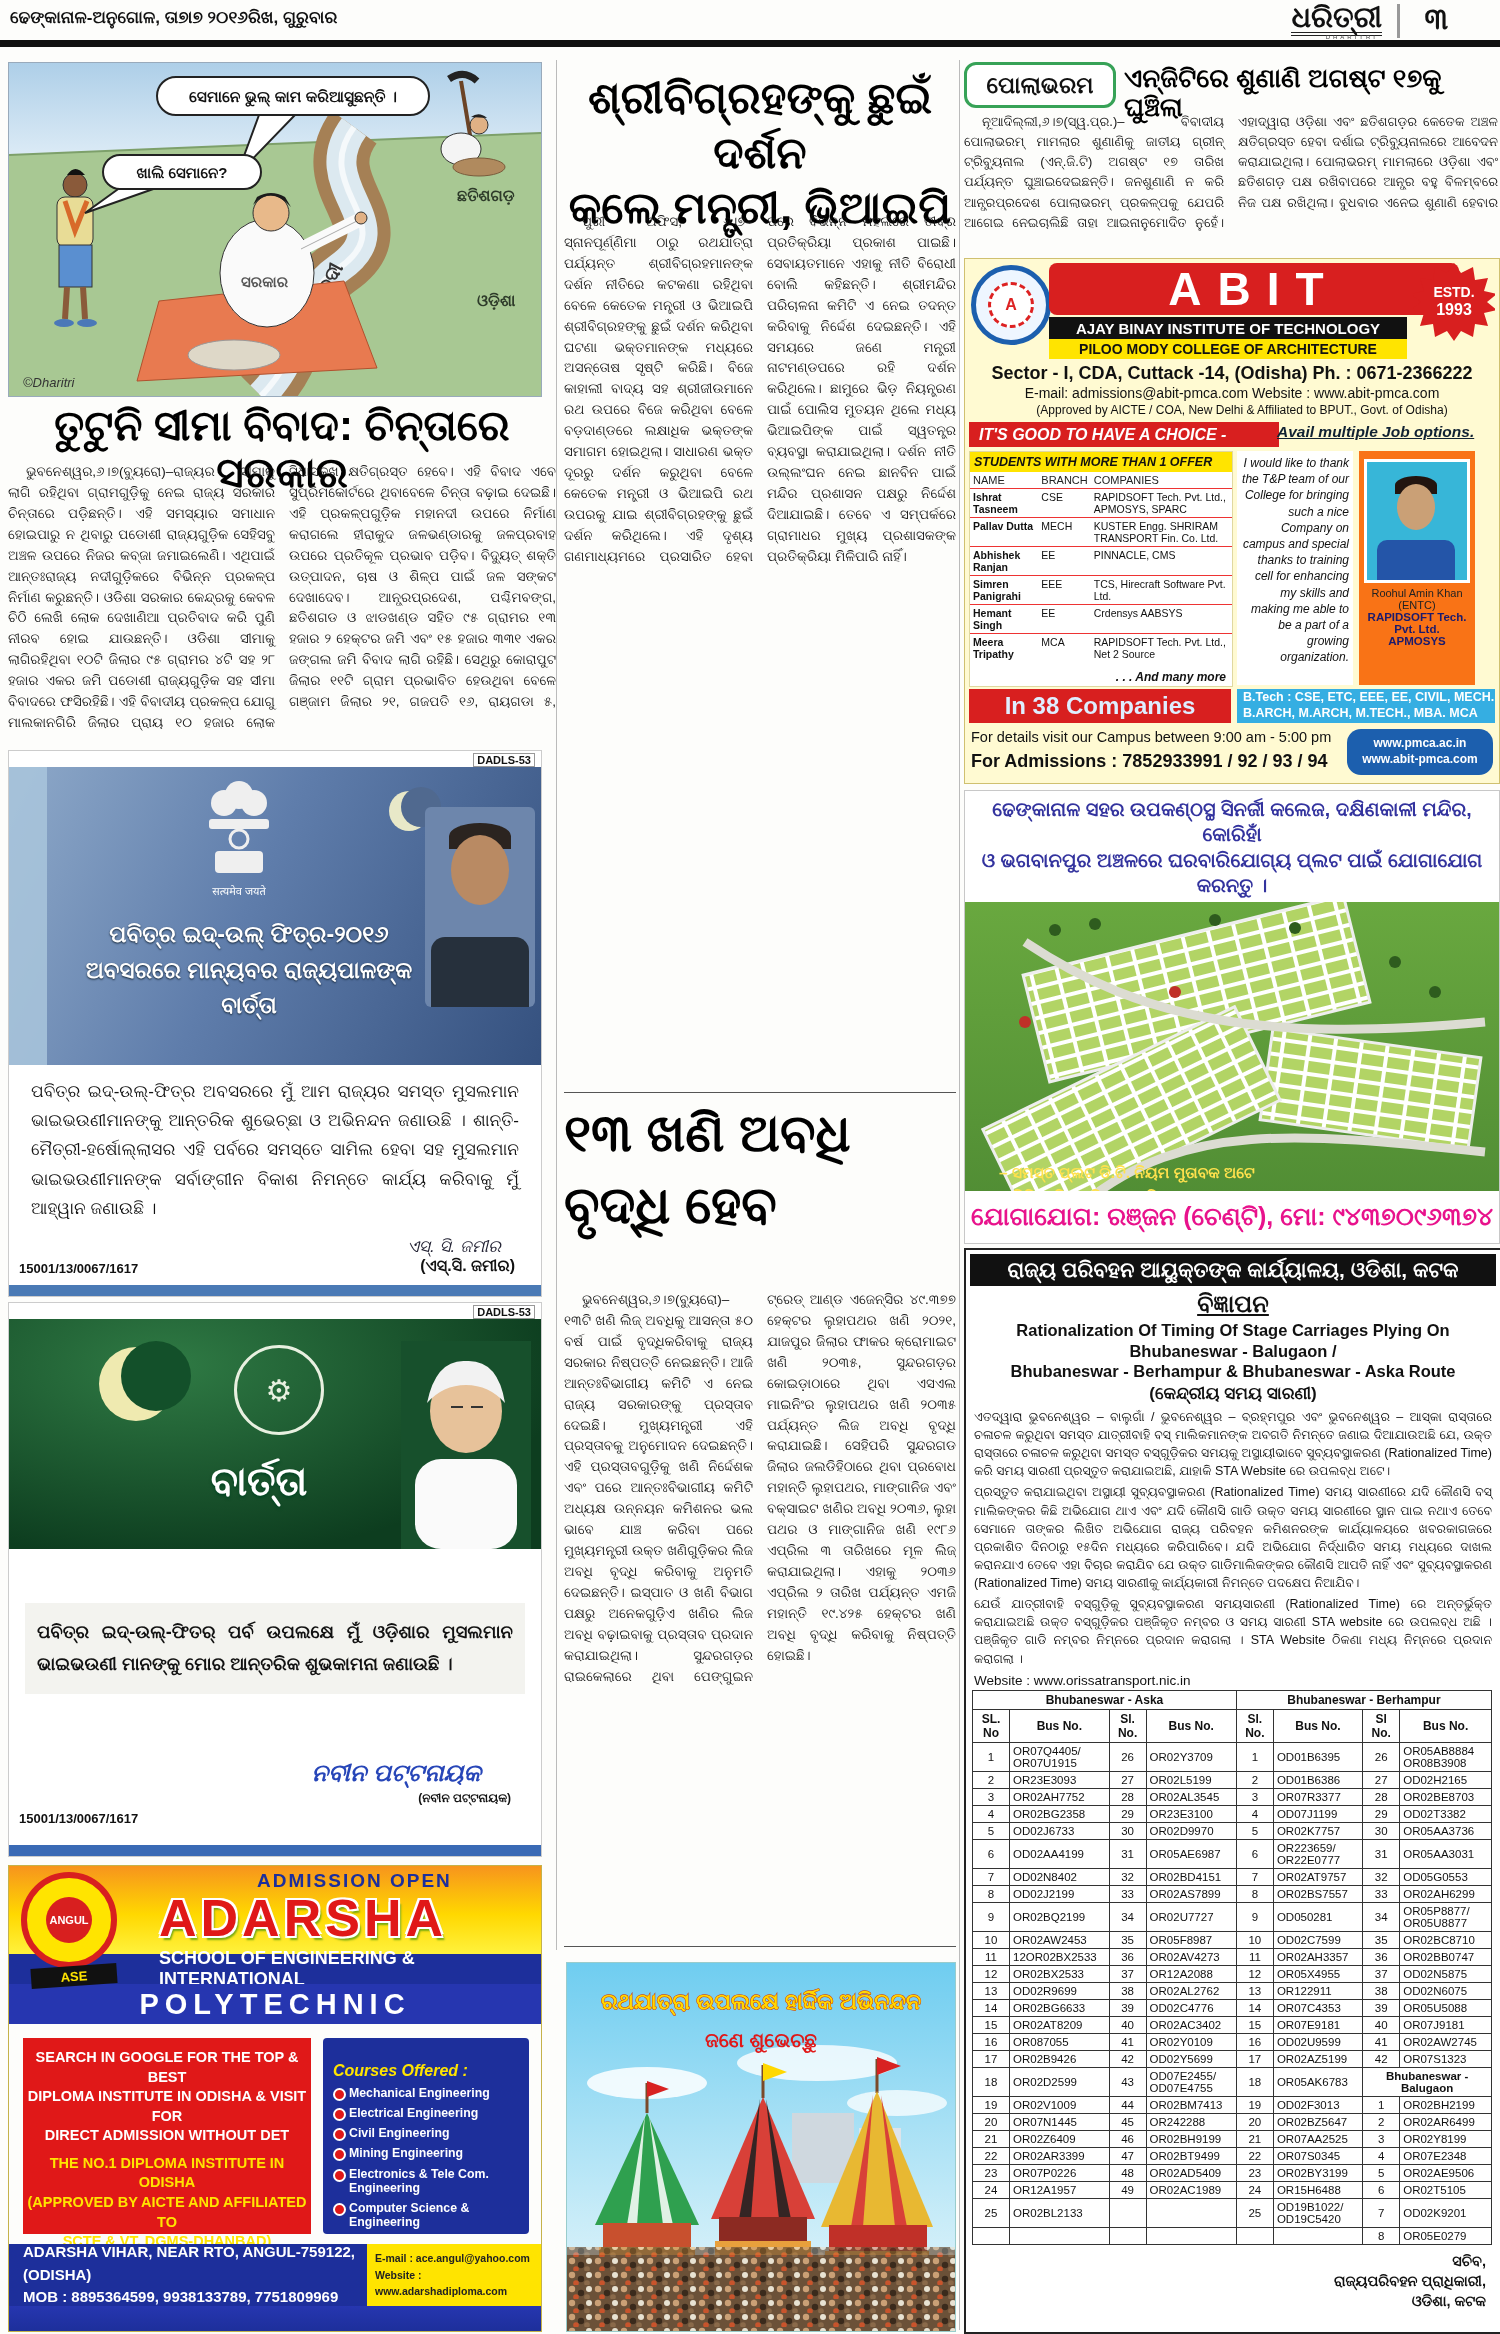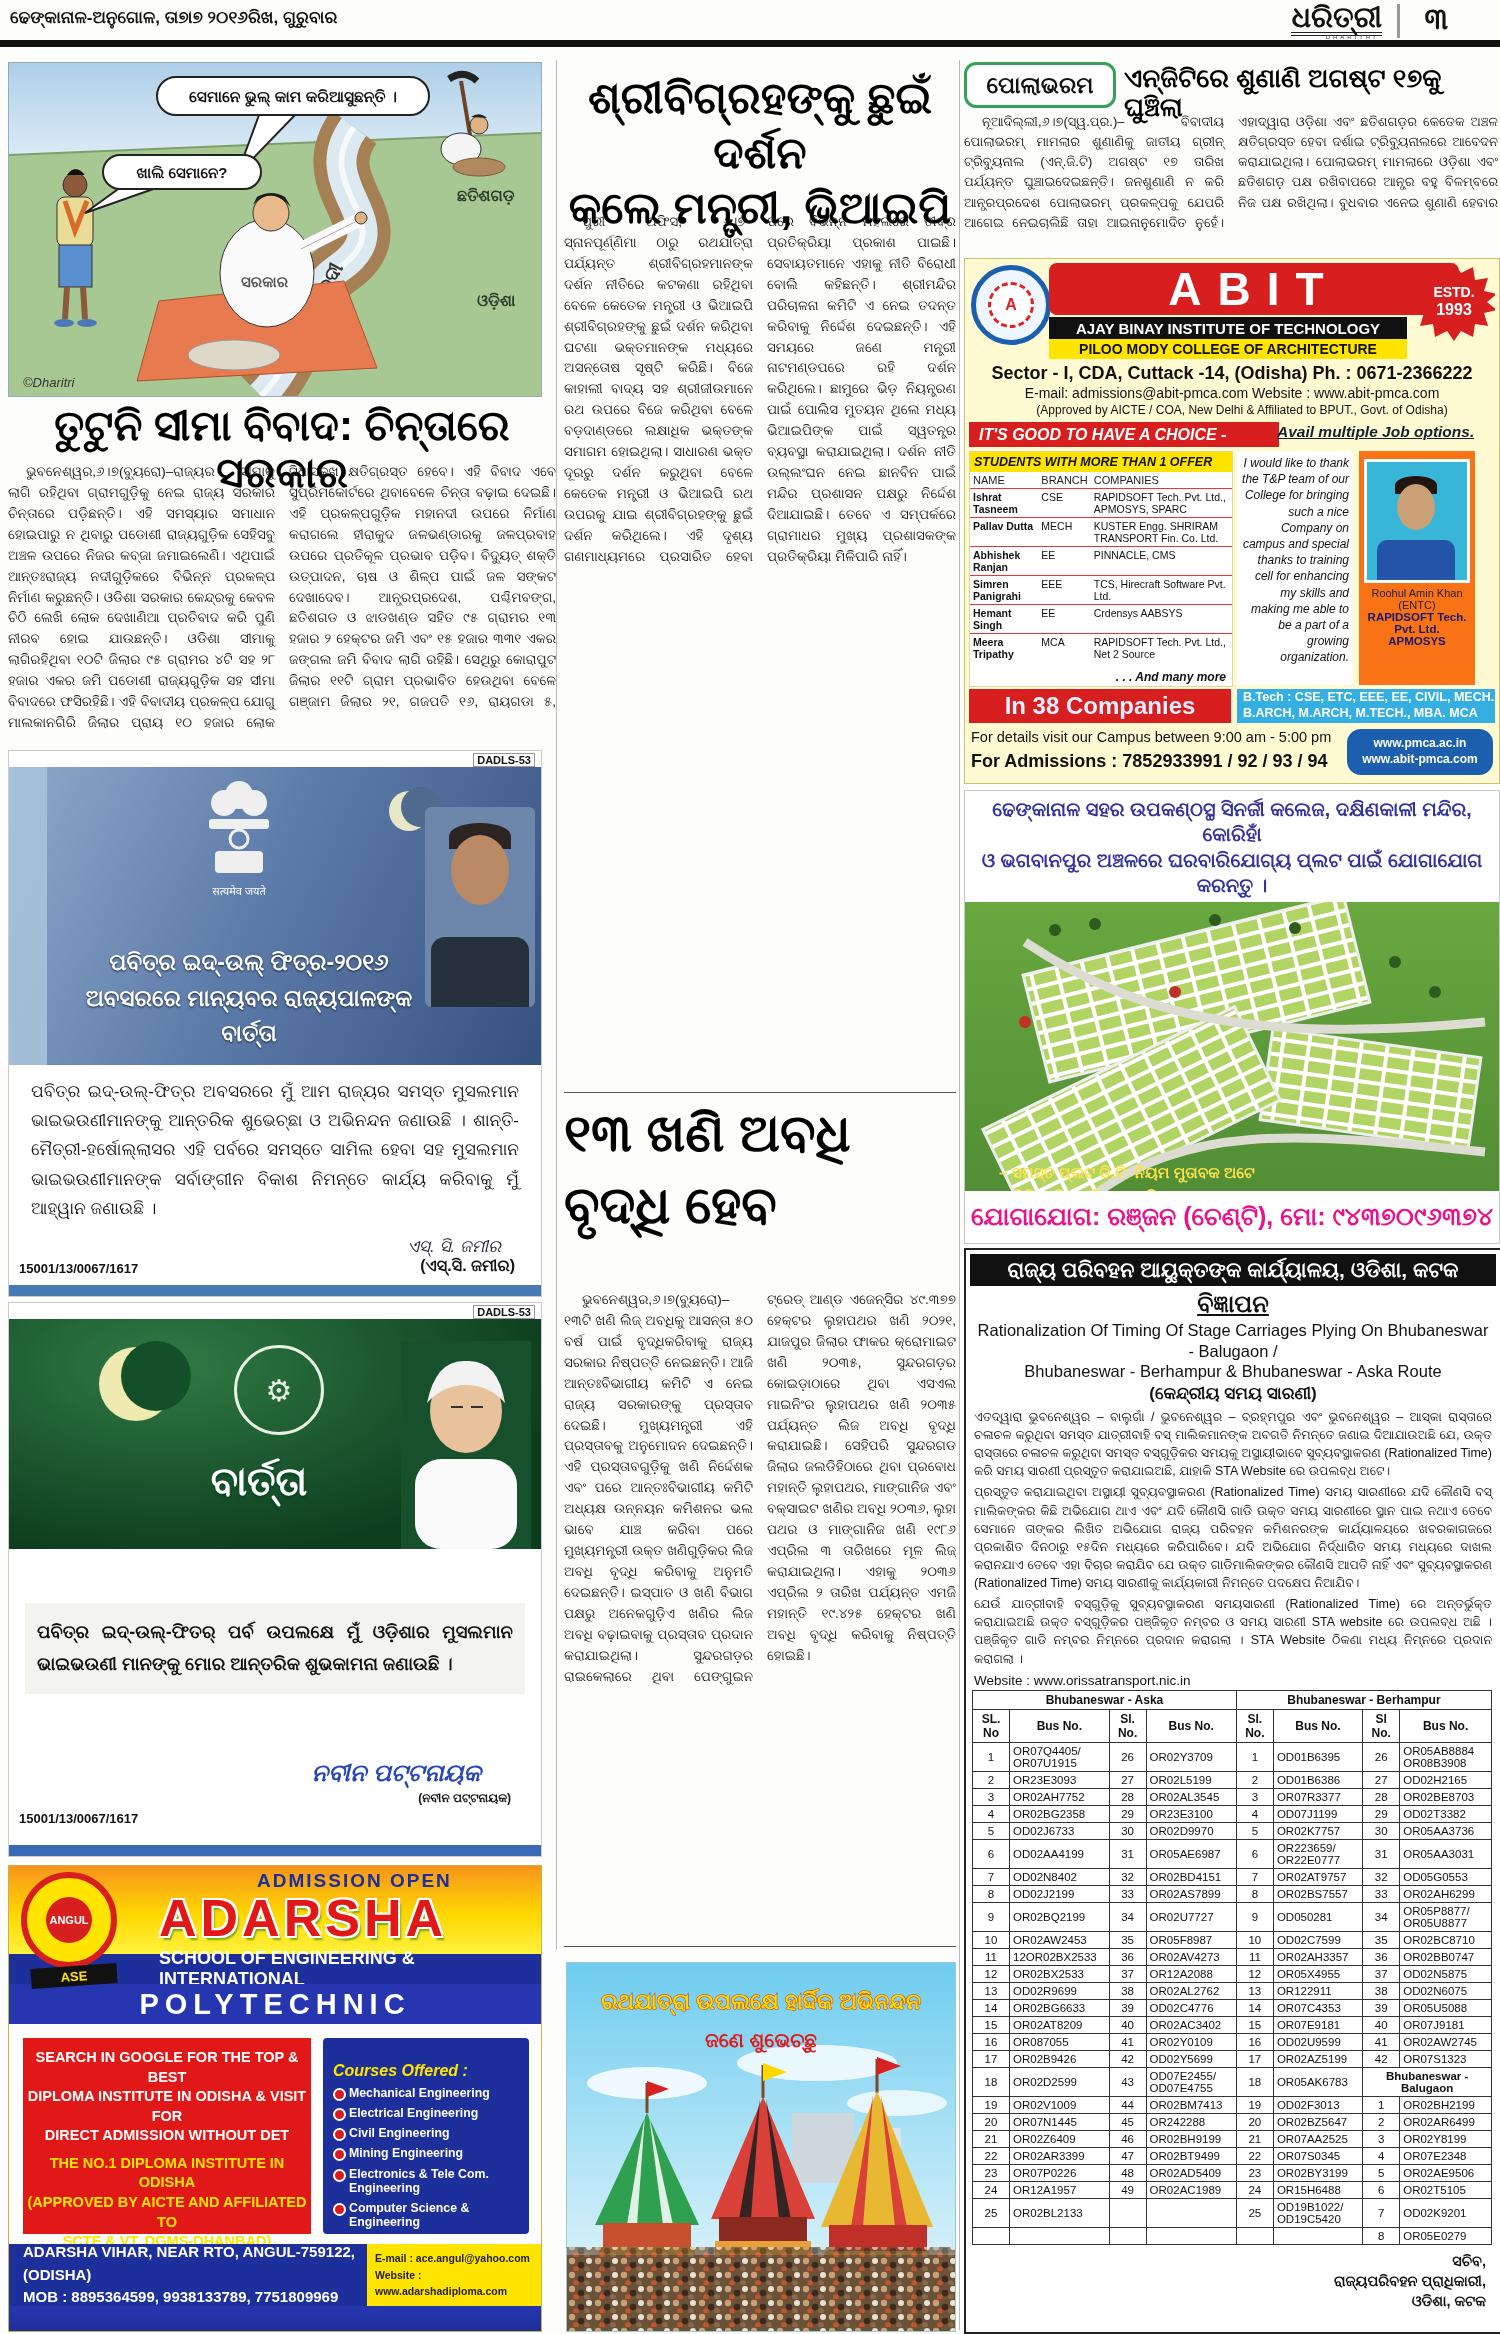--- a/index.html
+++ b/index.html
@@ -64,37 +64,37 @@
   #abit-sites{left:382px;top:470px;width:146px;height:46px;background:#1c5fae;border-radius:14px;color:#fff;font-weight:800;font-size:12px;display:flex;flex-direction:column;align-items:center;justify-content:center;line-height:1.3;}
   
   #plots{left:964px;top:790px;width:534px;height:452px;border:1px solid #c8c8c8;overflow:hidden;background:#fff;}
   #plots-head{padding:6px 8px 4px;text-align:center;font-weight:800;font-size:19.5px;color:#33339e;line-height:1.3;}
   #plots-contact{position:absolute;left:0;bottom:0;width:534px;height:52px;background:#fff;display:flex;align-items:center;justify-content:center;
     color:#e8128c;font-weight:800;font-size:25px;}
   
   #notice{left:964px;top:1248px;width:534px;height:1082px;border:2px solid #222;background:#fff;overflow:hidden;}
   #notice-bar{margin:4px;background:#111;color:#fff;font-weight:800;font-size:21px;text-align:center;padding:4px 0;}
   #notice-title{text-align:center;font-size:24px;font-weight:800;text-decoration:underline;margin:2px 0;}
-  #notice-subject{text-align:center;font-weight:400;font-size:16.5px;line-height:1.25;padding:0 8px;}
+  #notice-subject{text-align:center;font-weight:700;font-size:16.5px;line-height:1.25;padding:0 8px;}
   #notice-subject2{text-align:center;font-weight:800;font-size:17px;margin:2px 0 4px;}
   .notice-p{font-size:12.5px;line-height:1.45;text-align:justify;padding:0 8px;margin:3px 0;}
   #notice-web{font-size:13.5px;padding:2px 8px;}
   #bus-table{border-collapse:collapse;margin:0 6px;width:520px;font-size:11.5px;}
   #bus-table th,#bus-table td{border:1px solid #333;padding:2px 3px;}
   #bus-table th{font-size:12px;text-align:center;}
   #bus-table td.n{text-align:center;width:30px;}
   #bus-table td.b{text-align:left;}
   #bus-table td.balu{font-weight:800;text-align:center;}
   #notice-sign{text-align:right;font-size:14.5px;line-height:1.4;padding:6px 14px 0 0;font-weight:bold;}
   
   .dadls{position:absolute;top:2px;right:6px;font-size:11px;font-weight:800;background:#fff;border:1px solid #999;padding:0 3px;z-index:5;}
   #gov{left:8px;top:750px;width:532px;height:545px;background:#fff;border:1px solid #ccc;overflow:hidden;}
   #gov-blue{position:absolute;left:0;top:16px;width:532px;height:298px;background:linear-gradient(115deg,#8ea9c9,#5f7dab 45%,#35517f);overflow:hidden;}
   #gov-strip{position:absolute;left:0;top:0;width:38px;height:298px;background:#a9c6dc;opacity:.85;}
-  #gov-title{position:absolute;left:40px;top:150px;width:400px;text-align:center;color:#fff;font-weight:800;font-size:23px;line-height:1.55;text-shadow:0 1px 2px #123;margin-top:28px;}
+  #gov-title{position:absolute;left:40px;top:150px;width:400px;text-align:center;color:#fff;font-weight:800;font-size:23px;line-height:1.55;text-shadow:0 1px 2px #123;}
   #gov-port{position:absolute;right:6px;top:40px;width:110px;height:200px;background:#6d86ac;border-radius:6px;overflow:hidden;}
   #gov-port .face{position:absolute;left:26px;top:28px;width:58px;height:70px;border-radius:50%;background:#b98a63;}
   #gov-port .hair{position:absolute;left:24px;top:16px;width:62px;height:26px;border-radius:50% 50% 0 0;background:#2b2420;}
   #gov-port .suit{position:absolute;left:6px;bottom:0;width:98px;height:70px;background:#26303c;border-radius:14px 14px 0 0;}
   #gov-msg{position:absolute;left:0;top:314px;width:532px;padding:12px 22px 0;box-sizing:border-box;font-size:17px;line-height:1.72;text-align:justify;}
   #gov-sign-script{position:absolute;right:40px;top:486px;font-size:17px;font-style:italic;color:#223;}
   #gov-sign{position:absolute;right:26px;top:506px;font-size:16px;font-weight:bold;}
   #gov-code{position:absolute;left:10px;top:510px;font-size:13px;font-weight:800;}
   #gov-foot{position:absolute;left:0;bottom:0;width:532px;height:11px;background:#4a7ab5;}
   #cm{left:8px;top:1302px;width:532px;height:553px;background:#fff;border:1px solid #ccc;overflow:hidden;}

